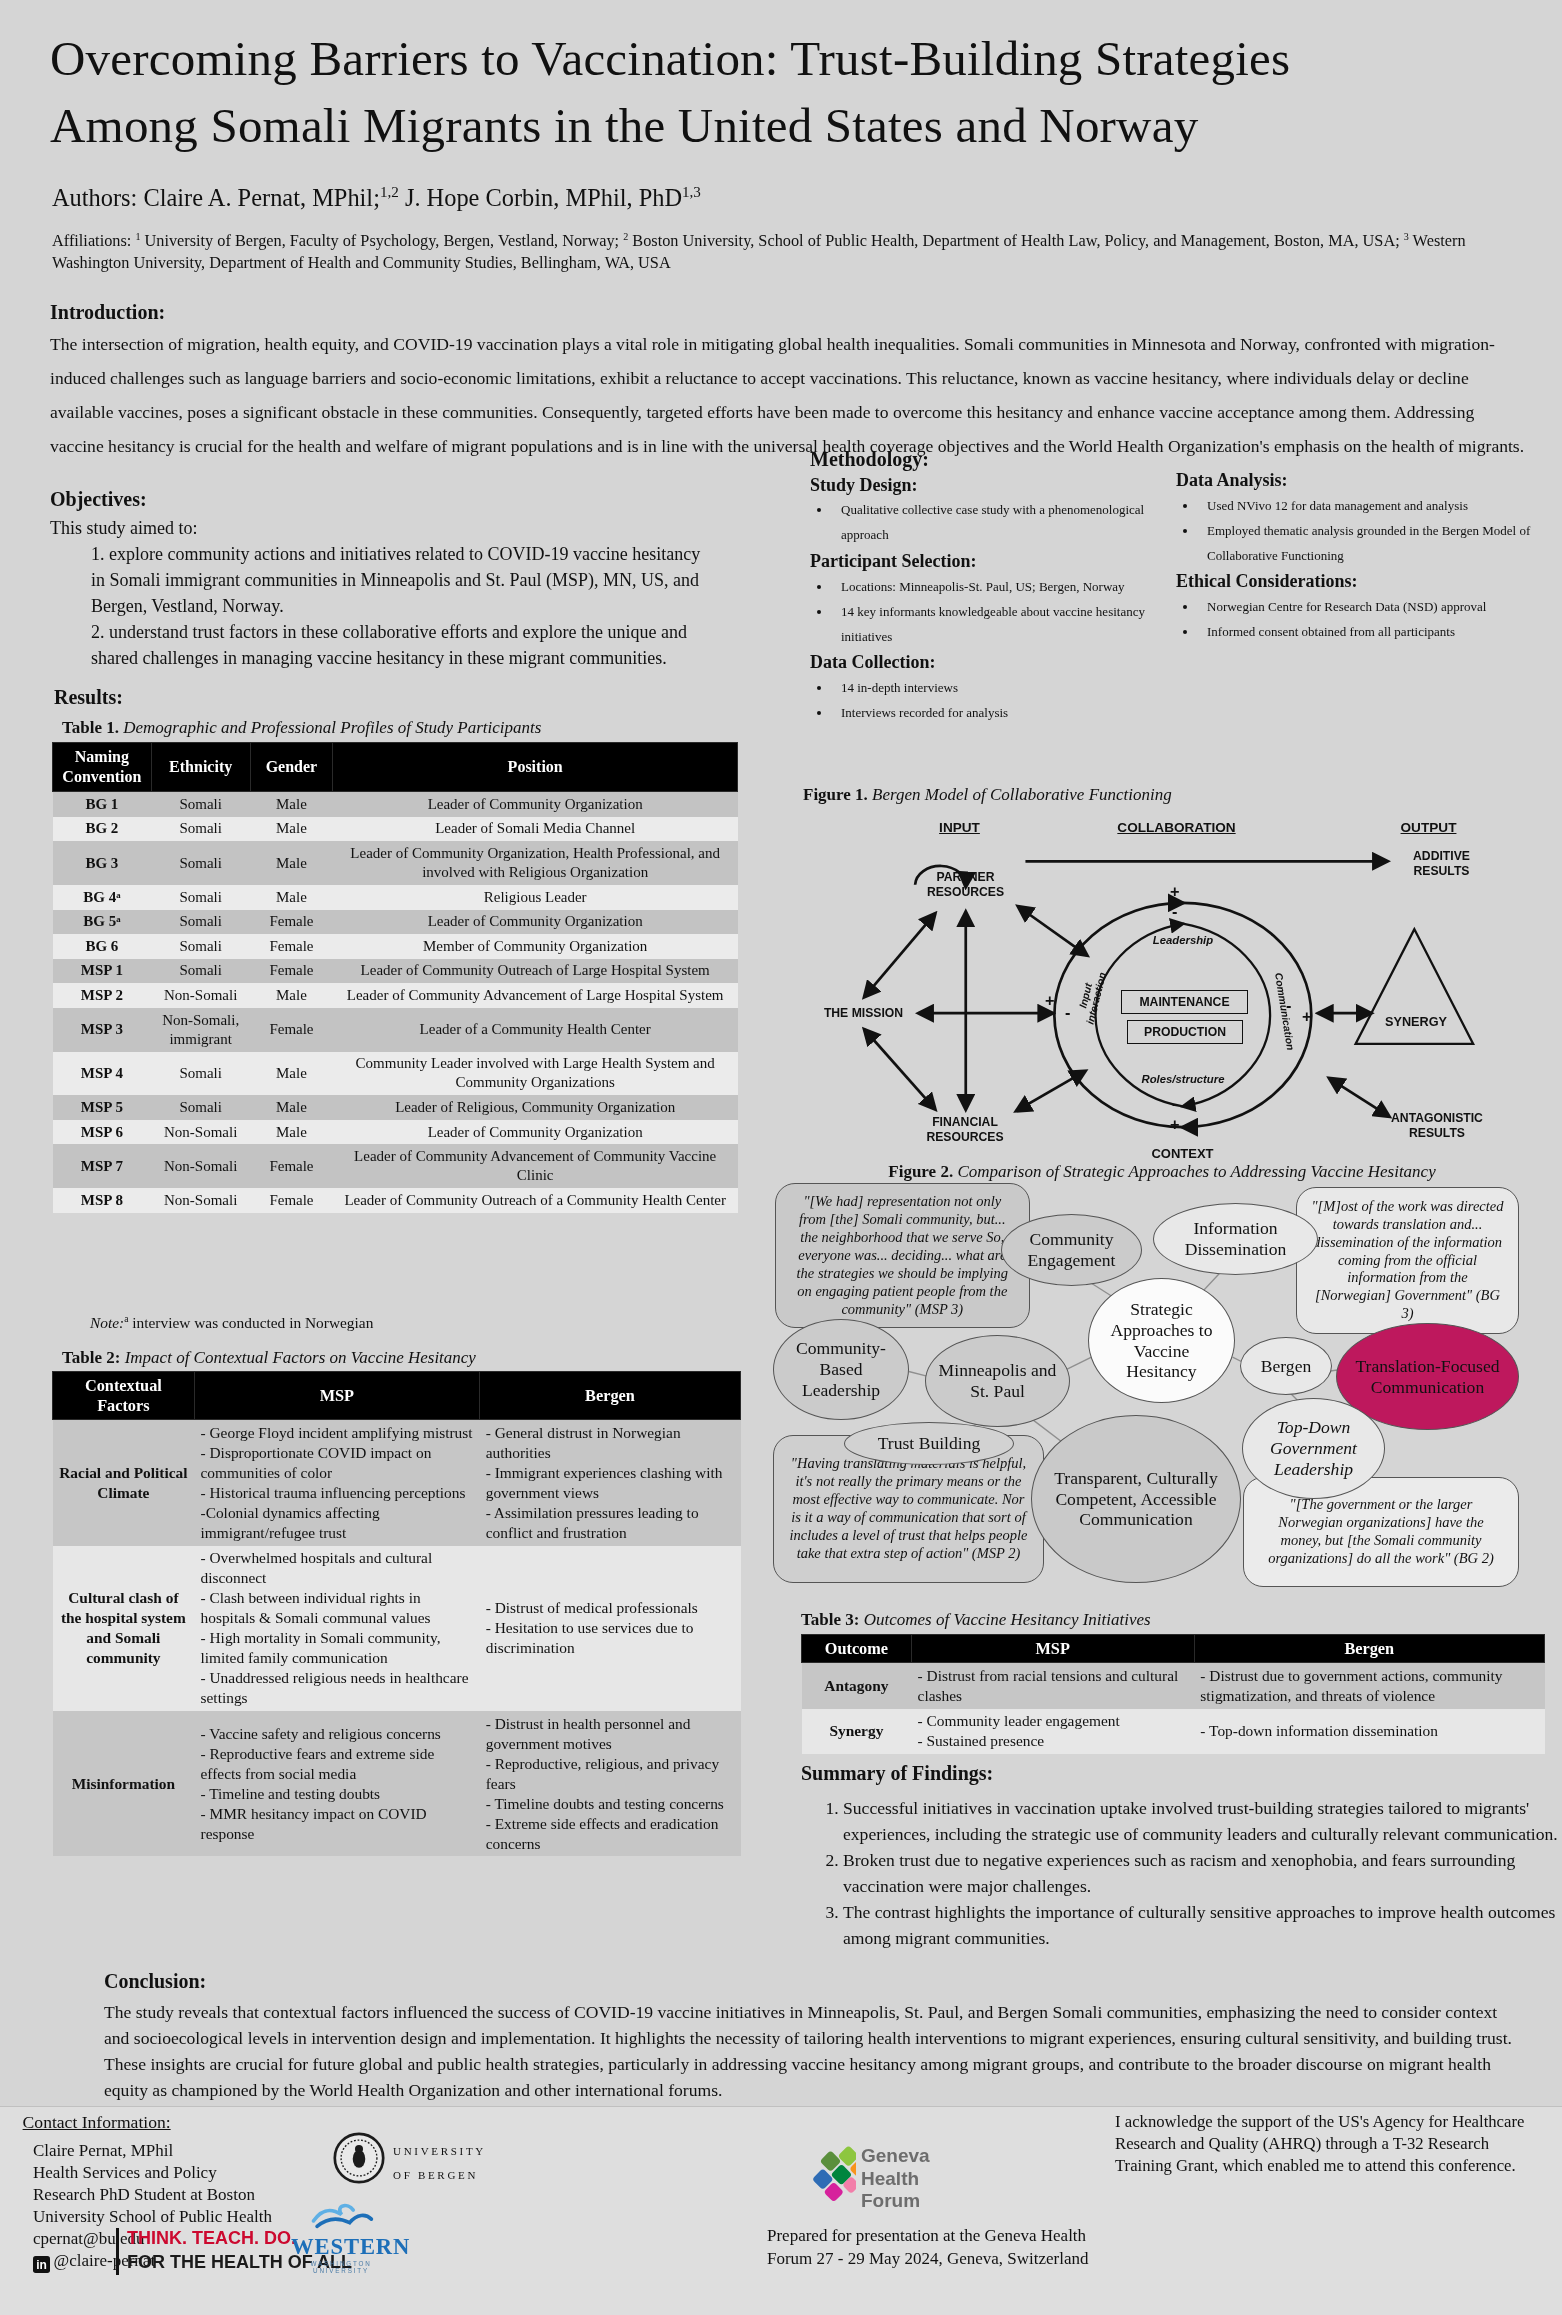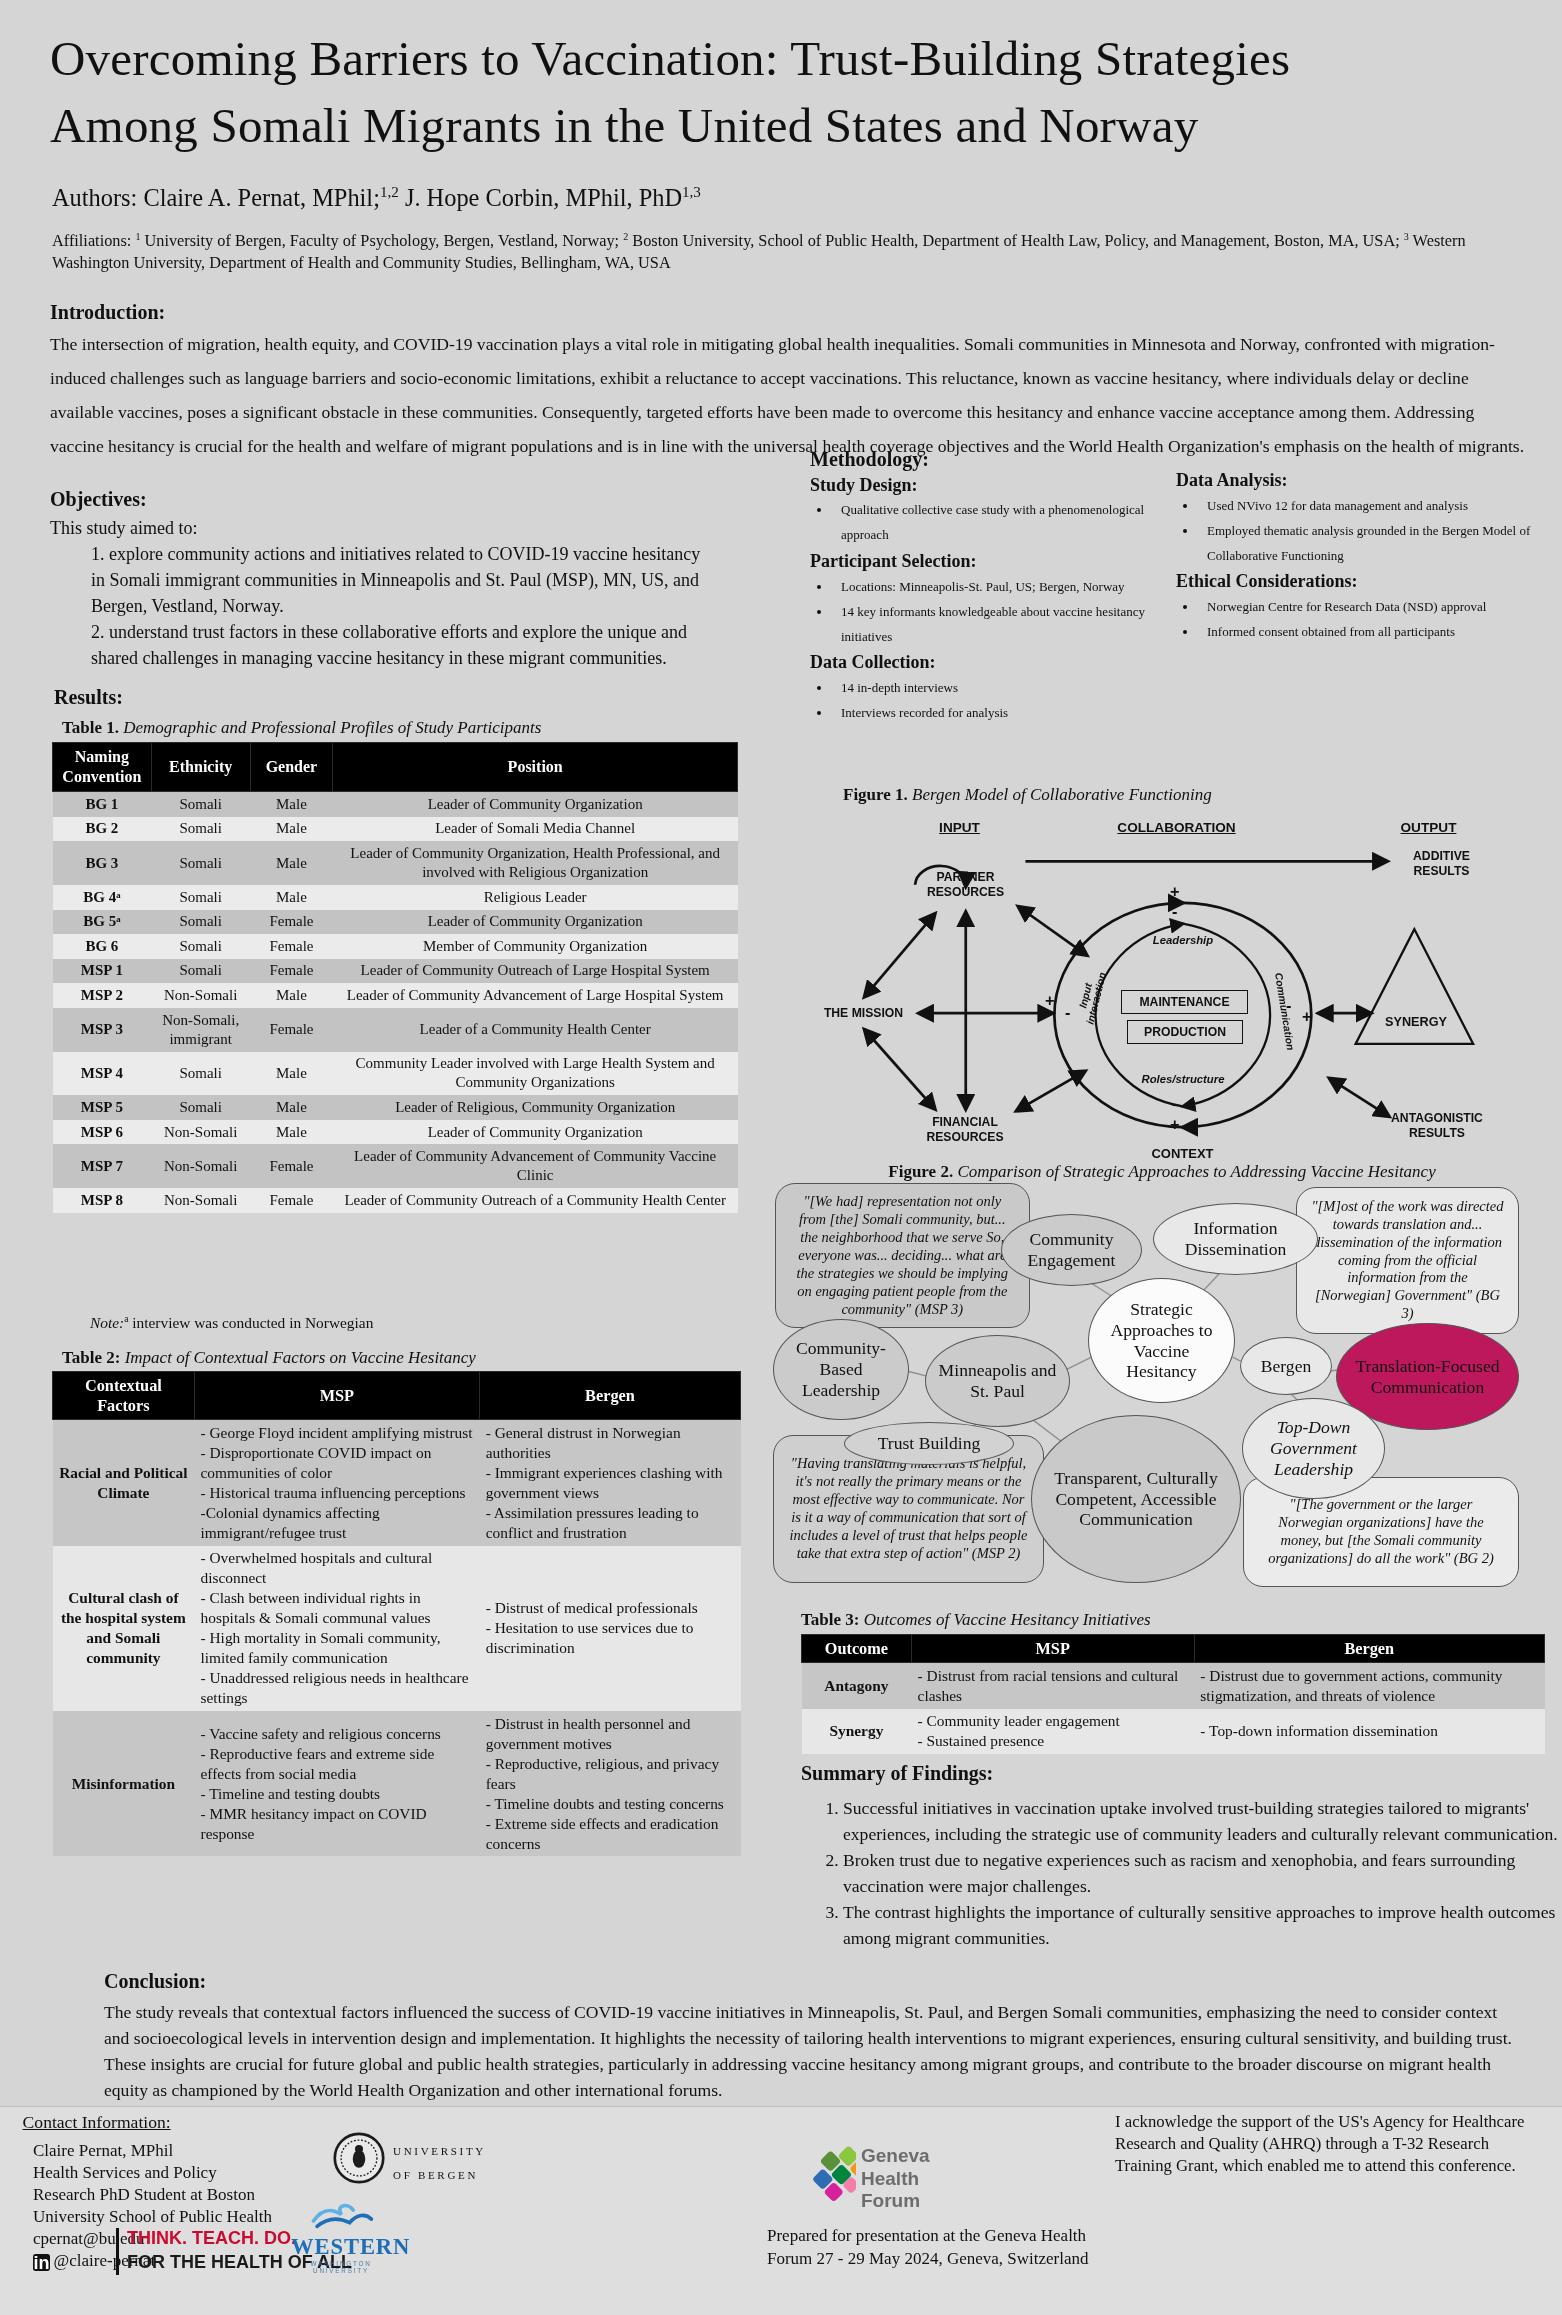--- a/index.html
+++ b/index.html
@@ -63,21 +63,21 @@
            display:flex;align-items:center;justify-content:center;text-align:center;
            font-size:17.6px;line-height:1.18;padding:5.4px 9px;box-sizing:border-box;}
   .f2-quote{position:absolute;border:1.8px solid #555;border-radius:20px;
             display:flex;align-items:center;justify-content:center;text-align:center;
             font-size:14.5px;line-height:1.24;font-style:italic;padding:7.2px 12.7px;box-sizing:border-box;}
   
   .footer{position:absolute;left:0;top:2106px;width:1562px;height:210px;background:#dedede;
           border-top:1.8px solid #c0c0c0;}
   .contact-line{font-size:17px;line-height:22px;}
   .linkedin{display:inline-flex;width:17px;height:17px;background:#111;border-radius:2.7px;
-            color:#fff;font-family:"Liberation Sans",sans-serif;font-weight:bold;font-size:18px;
+            color:#fff;font-family:"Liberation Sans",sans-serif;font-weight:bold;font-size:12px;
             align-items:center;justify-content:center;vertical-align:-2.7px;margin-right:3.6px;}
   .ghf-text{color:#6d6d6d;font-family:"Liberation Sans",sans-serif;font-weight:bold;
             font-size:19px;line-height:22.6px;}
 </style>
 </head>
 <body>
 
 <div class="poster">
 
   <div class="abs title" style="left:50px;top:25px;width:1475px;">
@@ -278,21 +278,21 @@
 - Timeline and testing doubts
 - MMR hesitancy impact on COVID response</td>
         <td>- Distrust in health personnel and government motives
 - Reproductive, religious, and privacy fears
 - Timeline doubts and testing concerns
 - Extreme side effects and eradication concerns</td>
       </tr>
     </tbody>
   </table>
 
-  <div class="abs caption" style="left:843px;top:785px;">
+  <div class="abs caption" style="left:803px;top:785px;">
     <span class="cl">Figure 1.</span>
     <span class="ct">Bergen Model of Collaborative Functioning</span>
   </div>
   <div class="abs" style="left:801px;top:807px;width:751px;height:360px;">
     <svg width="751" height="360" viewBox="0 0 830 398" style="position:absolute;left:0;top:0;">
       <defs>
         <marker id="ah" viewBox="0 0 10 10" refX="8" refY="5" markerWidth="7" markerHeight="7" orient="auto-start-reverse">
           <path d="M0,0 L10,5 L0,10 z" fill="#111"></path>
         </marker>
       </defs>

